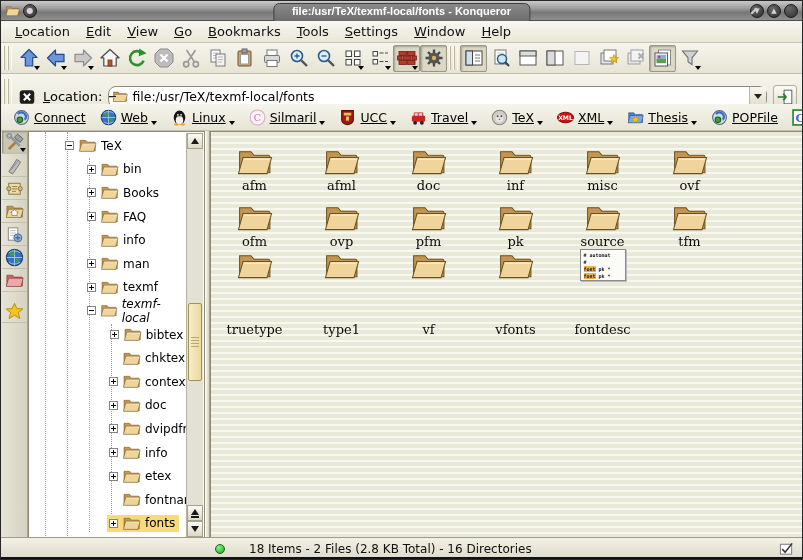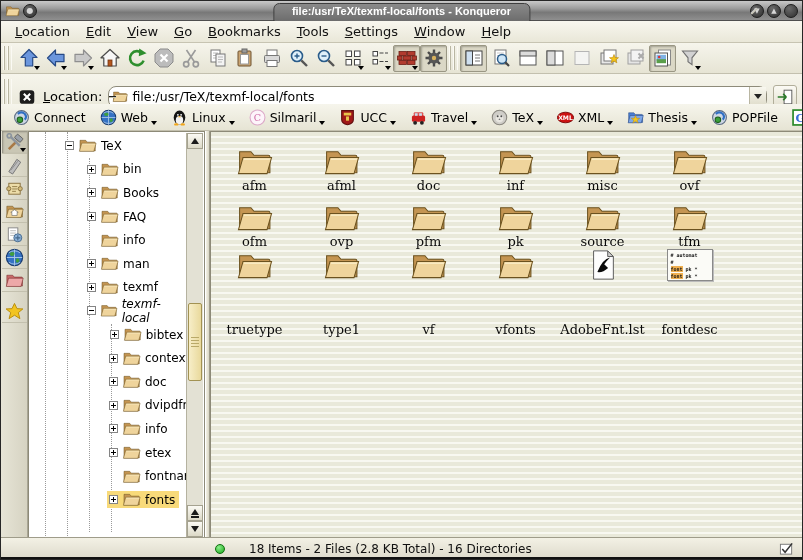--- a/index.html
+++ b/index.html
@@ -57,21 +57,21 @@
     align-items:center; justify-content:center; gap:1px; }
   .combo-arrow .bar { width:7px; height:2px; background:#222; }
   .combo-arrow .tri { width:0; height:0; border-left:4px solid transparent;
     border-right:4px solid transparent; border-top:5px solid #222; }
   .go-btn { width:24px; height:24px; margin:0 5px 0 6px; border:1px solid #b1ae9a; border-radius:3px;
     background:linear-gradient(#fbfaf4,#e3e0cf); display:flex; align-items:center; justify-content:center; }
 
   
   .bookbar { top:103px; height:27px; }
   .bm { display:flex; align-items:flex-end; gap:4px; margin:0 7px; font-size:12.5px; }
-  .bm .lbl { padding-bottom:1px; }
+  .bm .lbl { padding-bottom:1px;text-decoration:underline; }
   .bm .bm-caret { width:0; height:0; border-left:3px solid transparent;
     border-right:3px solid transparent; border-top:4px solid #000; margin:0 0 1px -1px; }
 
   
   .content { position:absolute; left:0; top:130px; width:100%; height:408px; }
 
   .sidestrip { position:absolute; left:0; top:0; width:27px; height:100%;
     background:linear-gradient(90deg,#e6e4d6,#d6d3c2); border-right:1px solid #a9a695; }
   .sb-btn { position:relative; width:25px; height:23px; margin:0 1px; display:flex;
     align-items:center; justify-content:center; border-bottom:1px solid #c3c0ae; }
@@ -690,20 +690,31 @@
               <svg class="ic" width="19" height="15" viewBox="0 0 36 29">
                 <path d="M3.5 4.5 H14.5 L17.5 8 H31.5 Q33 8 33 9.5 V25 H3.5 Z" fill="#c49552" stroke="#6b521f"></path>
                 <path d="M6.8 10.2 H34.6 L30.2 25.8 H2.4 Z" fill="#efd49c" stroke="#6b521f"></path>
                 <path d="M7.8 11.8 H33" stroke="#f9ebc4" stroke-width="1.4"></path>
               </svg>
               <span class="lbl">bibtex</span>
             </div>
           </div>
           <div class="trow" style="padding-left:78px;">
             <div class="inner">
+              <span class="exp-spacer"></span>
+              <svg class="ic" width="19" height="15" viewBox="0 0 36 29">
+                <path d="M3.5 4.5 H14.5 L17.5 8 H31.5 Q33 8 33 9.5 V25 H3.5 Z" fill="#c49552" stroke="#6b521f"></path>
+                <path d="M6.8 10.2 H34.6 L30.2 25.8 H2.4 Z" fill="#efd49c" stroke="#6b521f"></path>
+                <path d="M7.8 11.8 H33" stroke="#f9ebc4" stroke-width="1.4"></path>
+              </svg>
+              <span class="lbl">chktex</span>
+            </div>
+          </div>
+          <div class="trow" style="padding-left:78px;">
+            <div class="inner">
               <svg class="expander" width="9" height="9">
                 <rect x="0.5" y="0.5" width="8" height="8" fill="#fff" stroke="#848484"></rect>
                 <line x1="2" y1="4.5" x2="7" y2="4.5" stroke="#000"></line>
                 <line x1="4.5" y1="2" x2="4.5" y2="7" stroke="#000"></line>
               </svg>
               <svg class="ic" width="19" height="15" viewBox="0 0 36 29">
                 <path d="M3.5 4.5 H14.5 L17.5 8 H31.5 Q33 8 33 9.5 V25 H3.5 Z" fill="#c49552" stroke="#6b521f"></path>
                 <path d="M6.8 10.2 H34.6 L30.2 25.8 H2.4 Z" fill="#efd49c" stroke="#6b521f"></path>
                 <path d="M7.8 11.8 H33" stroke="#f9ebc4" stroke-width="1.4"></path>
               </svg>
@@ -936,28 +947,20 @@
             </svg>
             <div class="lbl">vf</div>
           </div>
           <div class="cell r3">
             <svg class="ic" width="37" height="30" viewBox="0 0 36 29">
               <path d="M3.5 4.5 H14.5 L17.5 8 H31.5 Q33 8 33 9.5 V25 H3.5 Z" fill="#c49552" stroke="#6b521f"></path>
               <path d="M6.8 10.2 H34.6 L30.2 25.8 H2.4 Z" fill="#efd49c" stroke="#6b521f"></path>
               <path d="M7.8 11.8 H33" stroke="#f9ebc4" stroke-width="1.4"></path>
             </svg>
             <div class="lbl">vfonts</div>
-          </div>
-          <div class="cell r3">
-            <svg class="ic" width="30" height="34" viewBox="0 0 30 34">
-              <path d="M5 2 H20 L26 8 V32 H5 Z" fill="#fdfdfd" stroke="#555"></path>
-              <path d="M20 2 L26 8 H20 Z" fill="#cfcfcf" stroke="#555"></path>
-              <path d="M9 24.5 Q14.5 10.5 22.5 9 Q18.5 13 16.3 16.2 L20.4 20.2 Q14.5 25.5 9 24.5 Z" fill="#0a0a0a"></path>
-            </svg>
-            <div class="lbl">AdobeFnt.lst</div>
           </div>
           <div class="cell r3">
             <div class="txt-preview">
               <div class="ln"># automat</div>
               <div class="ln">#</div>
               <div class="ln"><span class="hl">font</span> pk *</div>
               <div class="ln"><span class="hl">font</span> pk *</div>
               <div class="ln"><span class="hl">font</span> pk *</div>
               <div class="ln"><span class="hl">font</span> pk *</div>
               <div class="ln"><span class="hl">font</span> pk *</div>

